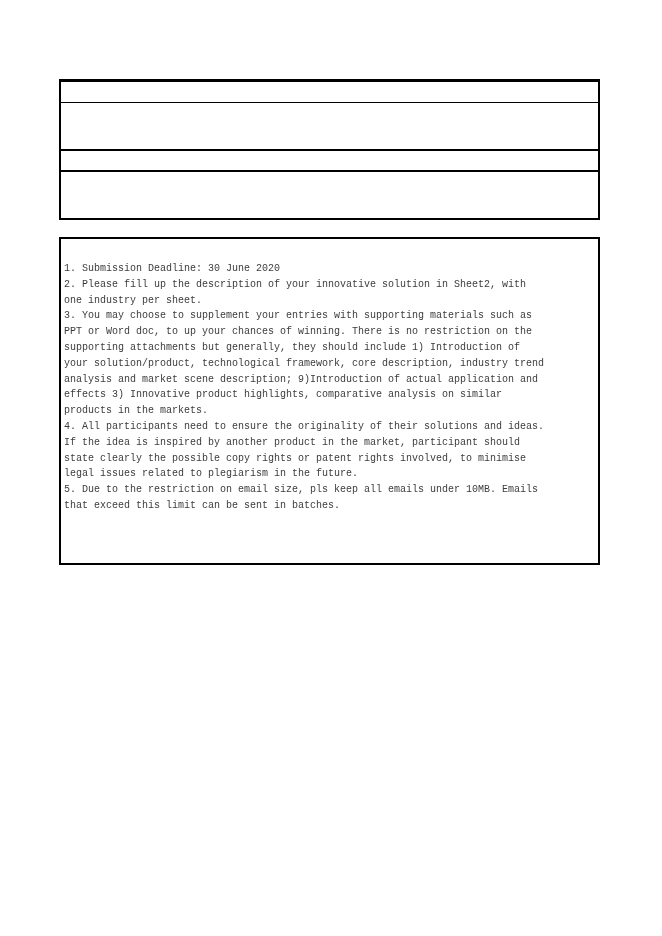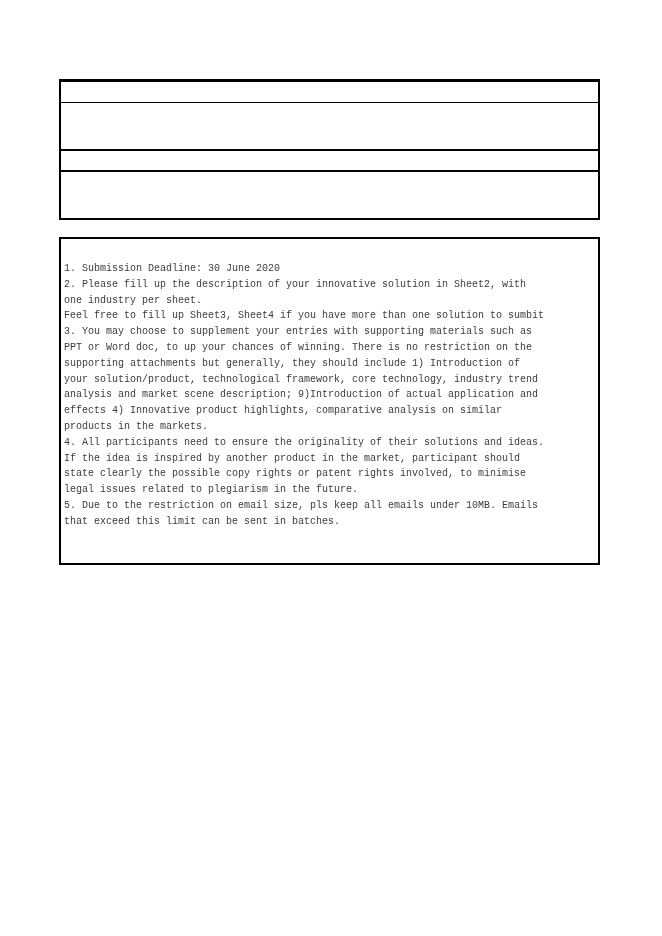--- a/index.html
+++ b/index.html
@@ -64,27 +64,26 @@
     <div class="ht-row ht-row-2"></div>
     <div class="ht-row ht-row-3"></div>
     <div class="ht-row ht-row-4"></div>
   </div>
 
   <div class="instructions-box">
     <div class="instructions-text">
         <div class="text-line">1. Submission Deadline: 30 June 2020</div>
         <div class="text-line">2. Please fill up the description of your innovative solution in Sheet2, with</div>
         <div class="text-line">one industry per sheet.</div>
-        <div class="text-line">Feel free to fill up Sheet3, Sheet4 if you have more than one solution to sumbit</div>
         <div class="text-line">3. You may choose to supplement your entries with supporting materials such as</div>
         <div class="text-line">PPT or Word doc, to up your chances of winning. There is no restriction on the</div>
         <div class="text-line">supporting attachments but generally, they should include 1) Introduction of</div>
-        <div class="text-line">your solution/product, technological framework, core technology, industry trend</div>
+        <div class="text-line">your solution/product, technological framework, core description, industry trend</div>
         <div class="text-line">analysis and market scene description; 9)Introduction of actual application and</div>
-        <div class="text-line">effects 4) Innovative product highlights, comparative analysis on similar</div>
+        <div class="text-line">effects 3) Innovative product highlights, comparative analysis on similar</div>
         <div class="text-line">products in the markets.</div>
         <div class="text-line">4. All participants need to ensure the originality of their solutions and ideas.</div>
         <div class="text-line">If the idea is inspired by another product in the market, participant should</div>
         <div class="text-line">state clearly the possible copy rights or patent rights involved, to minimise</div>
         <div class="text-line">legal issues related to plegiarism in the future.</div>
         <div class="text-line">5. Due to the restriction on email size, pls keep all emails under 10MB. Emails</div>
         <div class="text-line">that exceed this limit can be sent in batches.</div>
       </div>
   </div>
 

